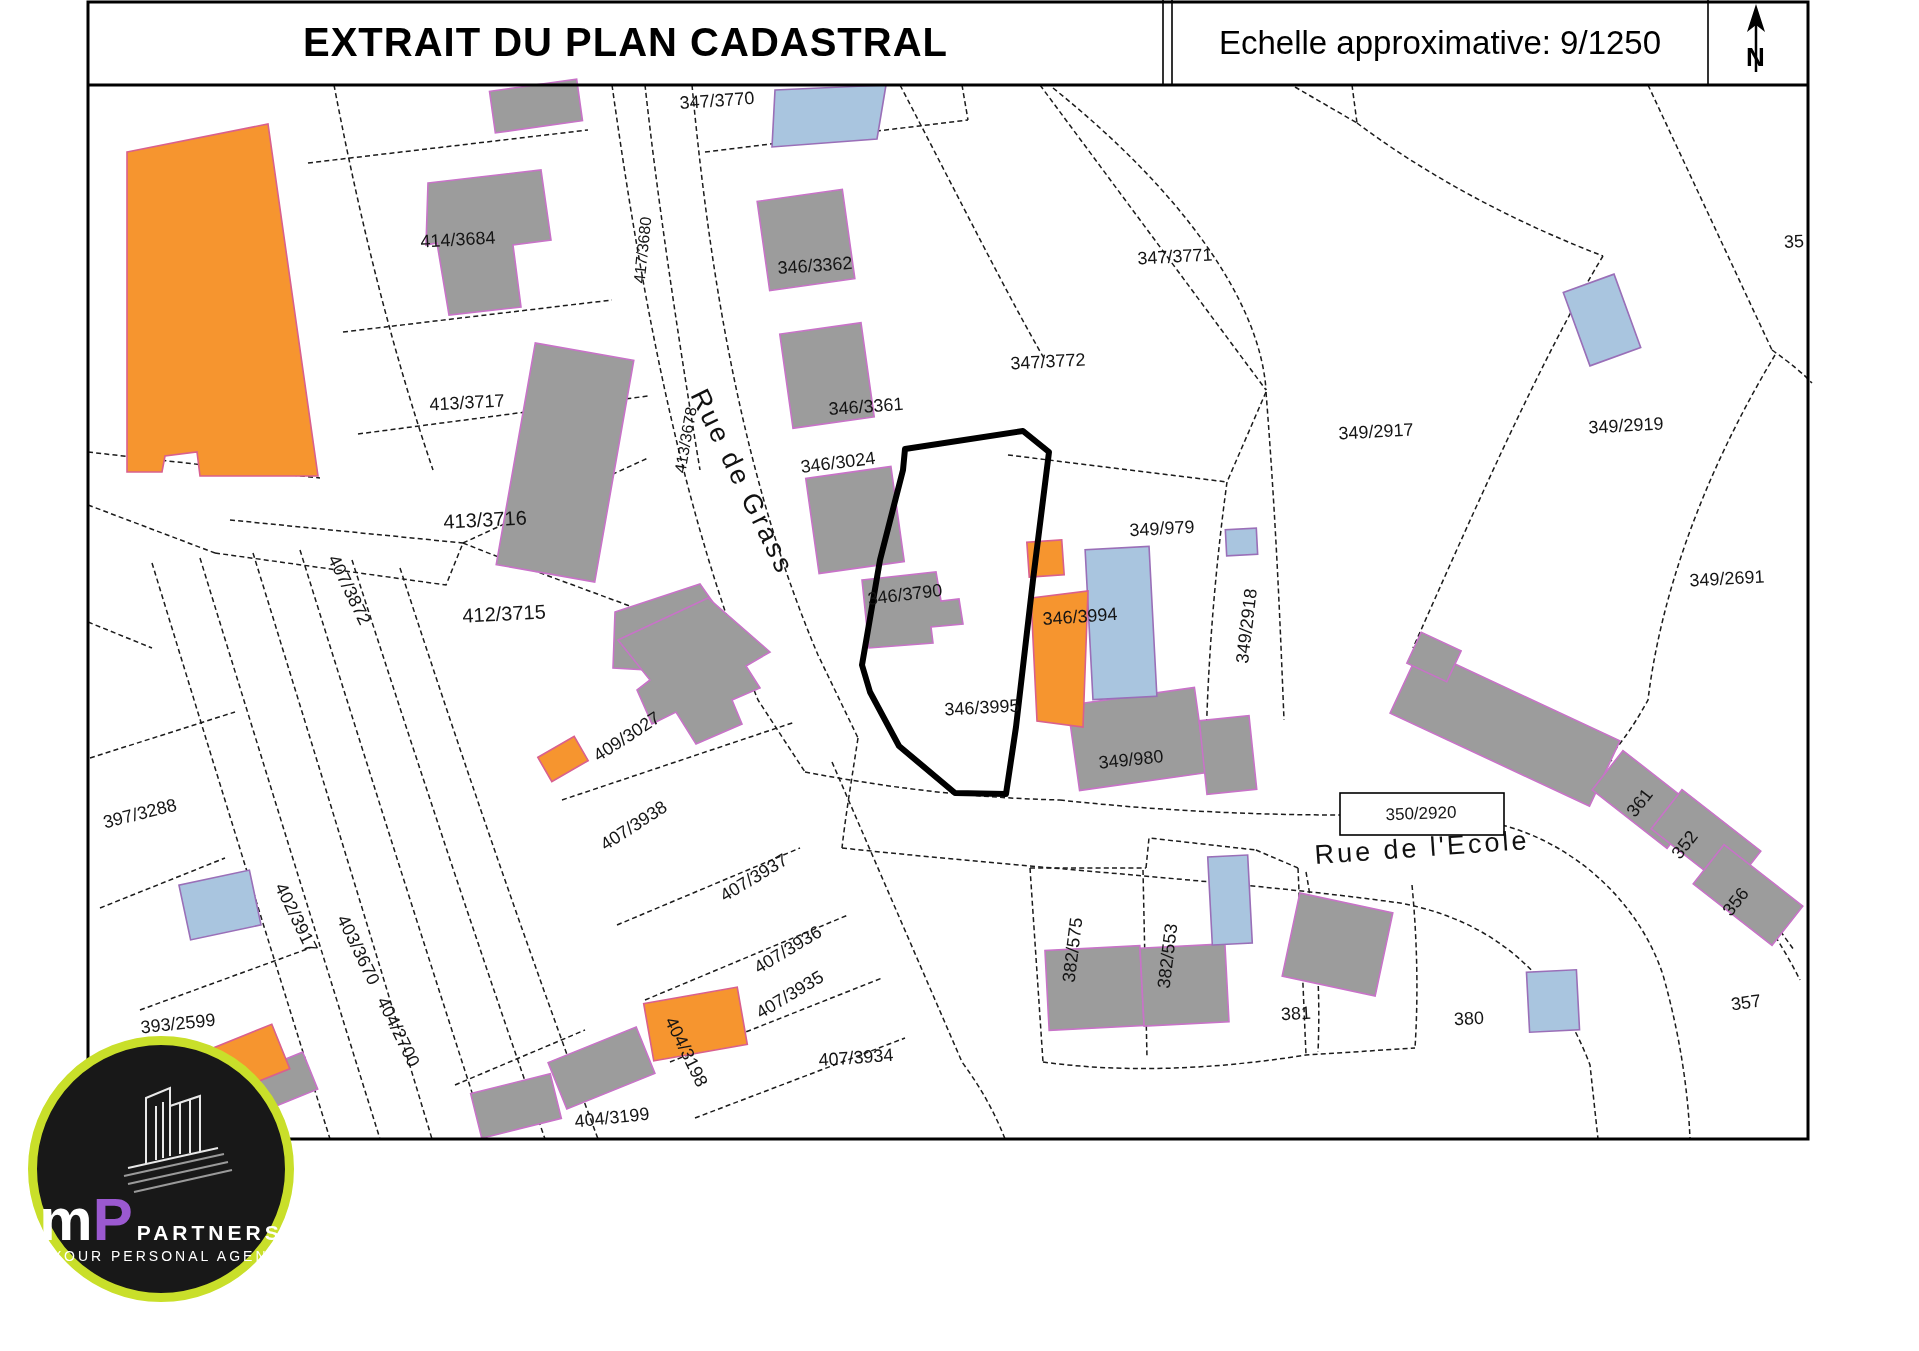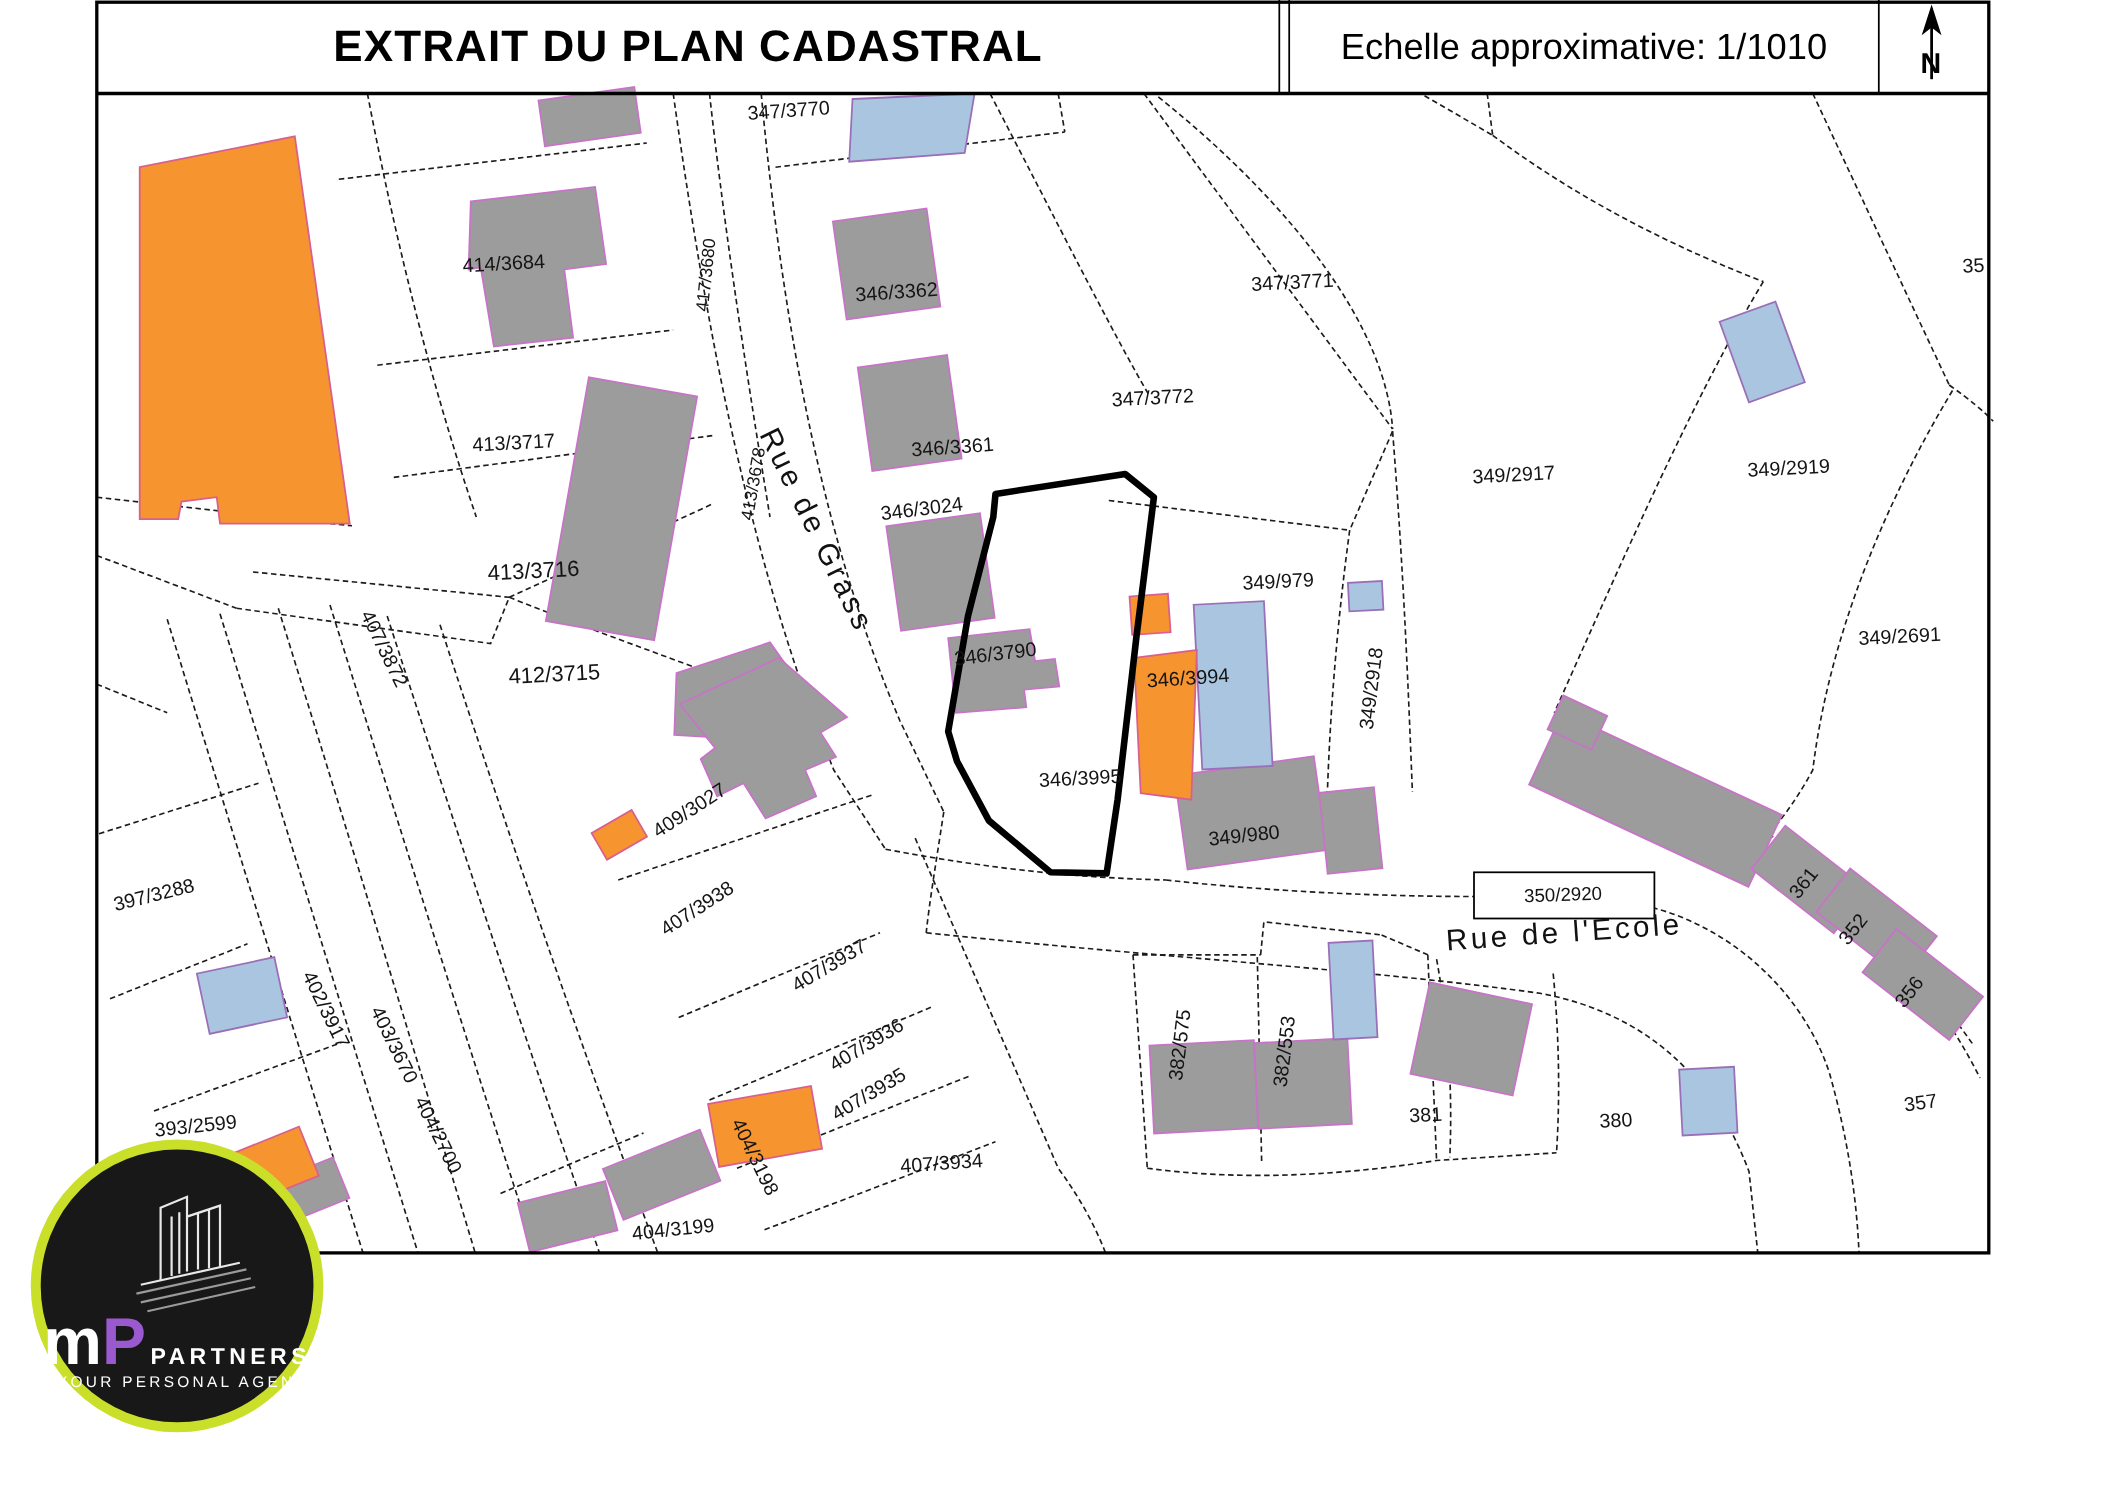--- a/index.html
+++ b/index.html
@@ -155,21 +155,21 @@
     </g>
 
     <g>
       <line x1="1756" y1="10" x2="1756" y2="72" stroke="#000" stroke-width="2.5"></line>
       <polygon points="1756,4 1765,32 1756,25 1747,32" fill="#000"></polygon>
       <text class="north-n" x="1746" y="66">N</text>
     </g>
   </svg>
 
   <div class="hdr hdr-title">EXTRAIT DU PLAN CADASTRAL</div>
-  <div class="hdr hdr-scale">Echelle approximative: 1/1010</div>
+  <div class="hdr hdr-scale">Echelle approximative: 9/1250</div>
 
   <div id="labels">
       <div class="plabel" style="left: 458px; top: 240px; font-size: 18px; transform: translate(-50%, -50%) rotate(-3deg);">414/3684</div>
       <div class="plabel" style="left: 467px; top: 403px; font-size: 18px; transform: translate(-50%, -50%) rotate(-3deg);">413/3717</div>
       <div class="plabel" style="left: 485px; top: 520px; font-size: 20px; transform: translate(-50%, -50%) rotate(-3deg);">413/3716</div>
       <div class="plabel" style="left: 504px; top: 614px; font-size: 20px; transform: translate(-50%, -50%) rotate(-3deg);">412/3715</div>
       <div class="plabel" style="left: 349px; top: 590px; font-size: 18px; transform: translate(-50%, -50%) rotate(64deg);">407/3872</div>
       <div class="plabel" style="left: 140px; top: 814px; font-size: 18px; transform: translate(-50%, -50%) rotate(-14deg);">397/3288</div>
       <div class="plabel" style="left: 178px; top: 1024px; font-size: 18px; transform: translate(-50%, -50%) rotate(-6deg);">393/2599</div>
       <div class="plabel" style="left: 296px; top: 918px; font-size: 18px; transform: translate(-50%, -50%) rotate(64deg);">402/3917</div>

